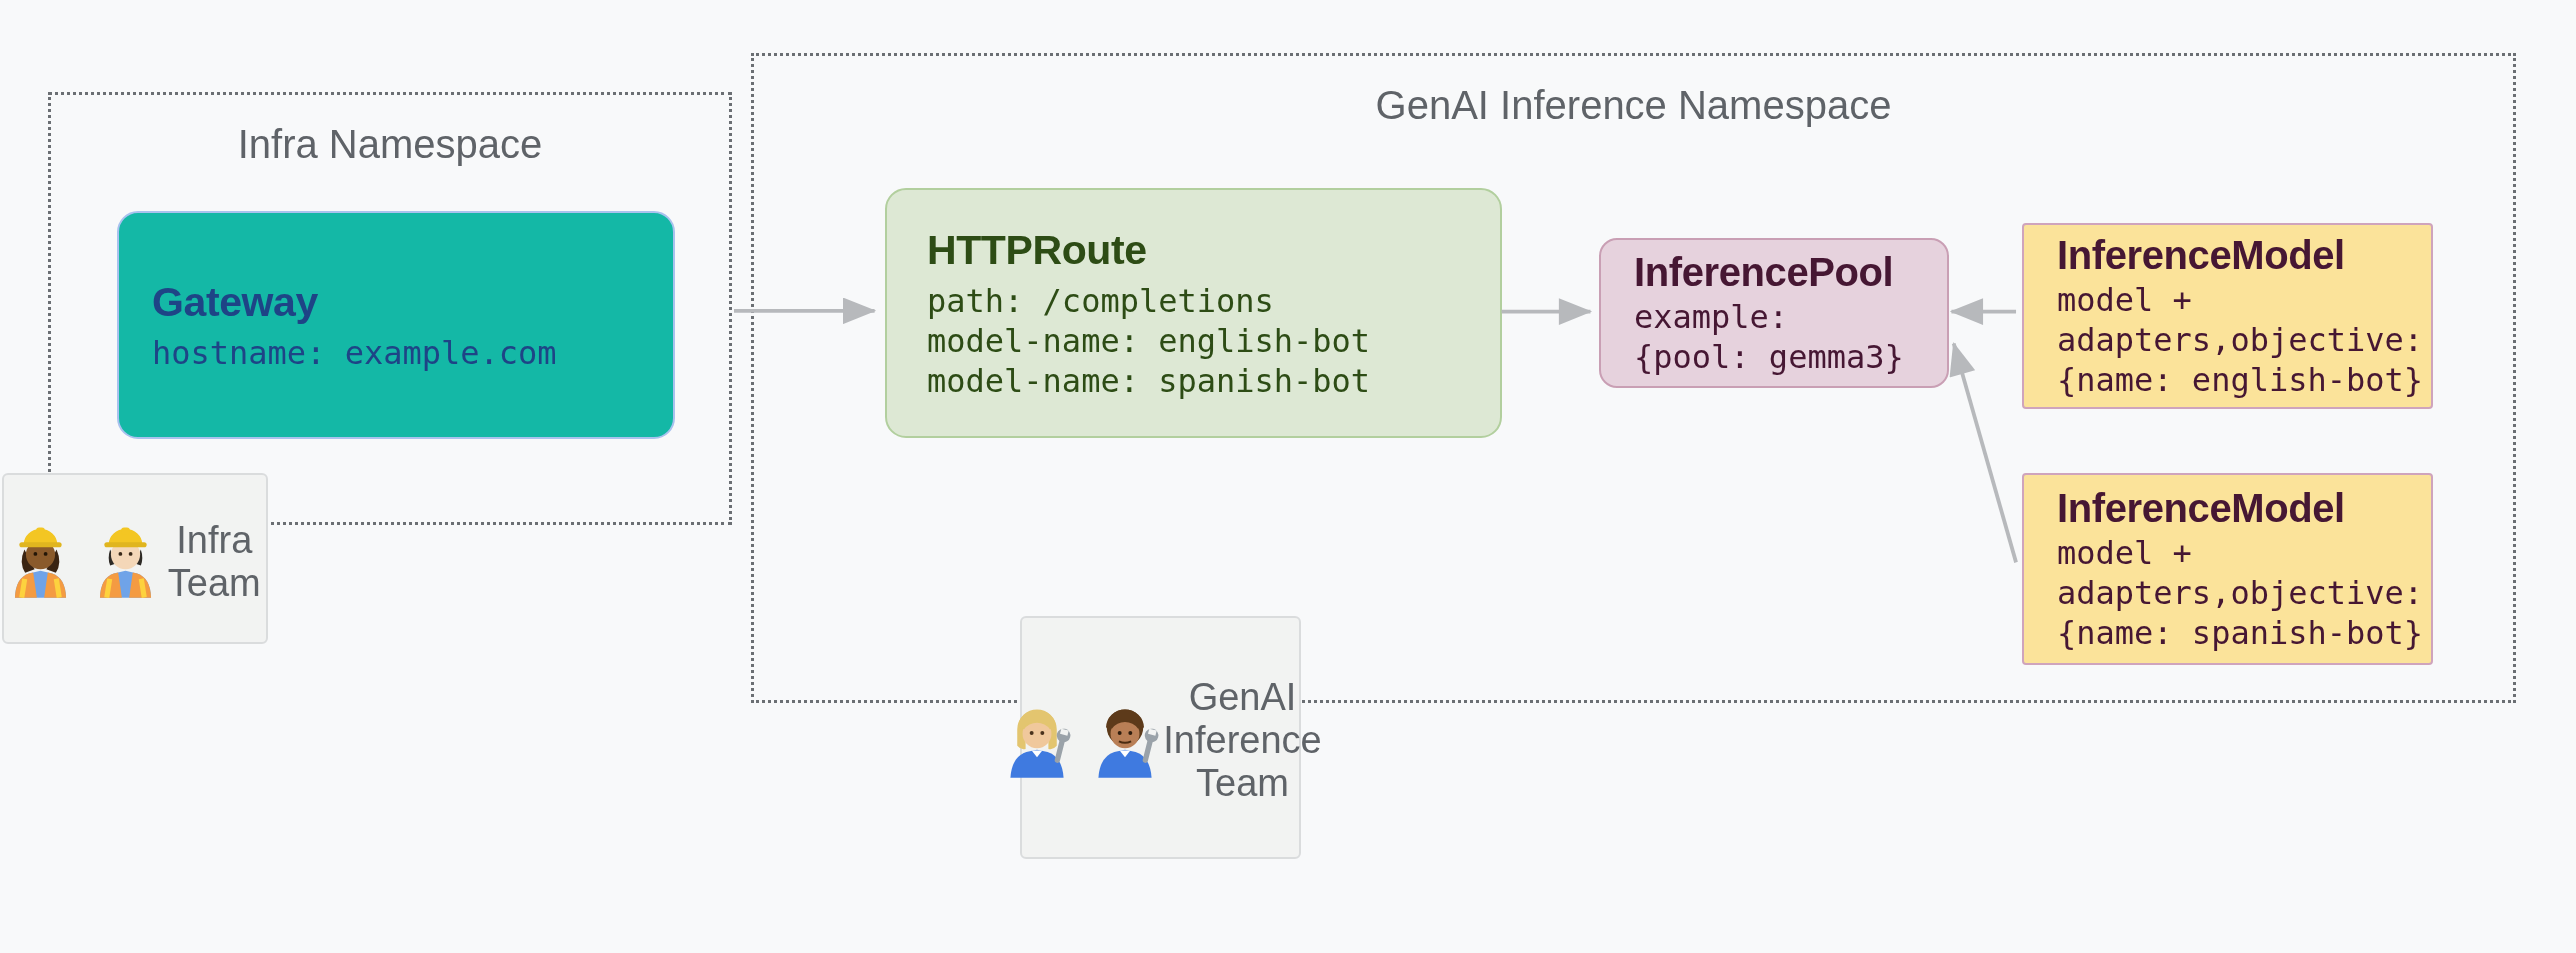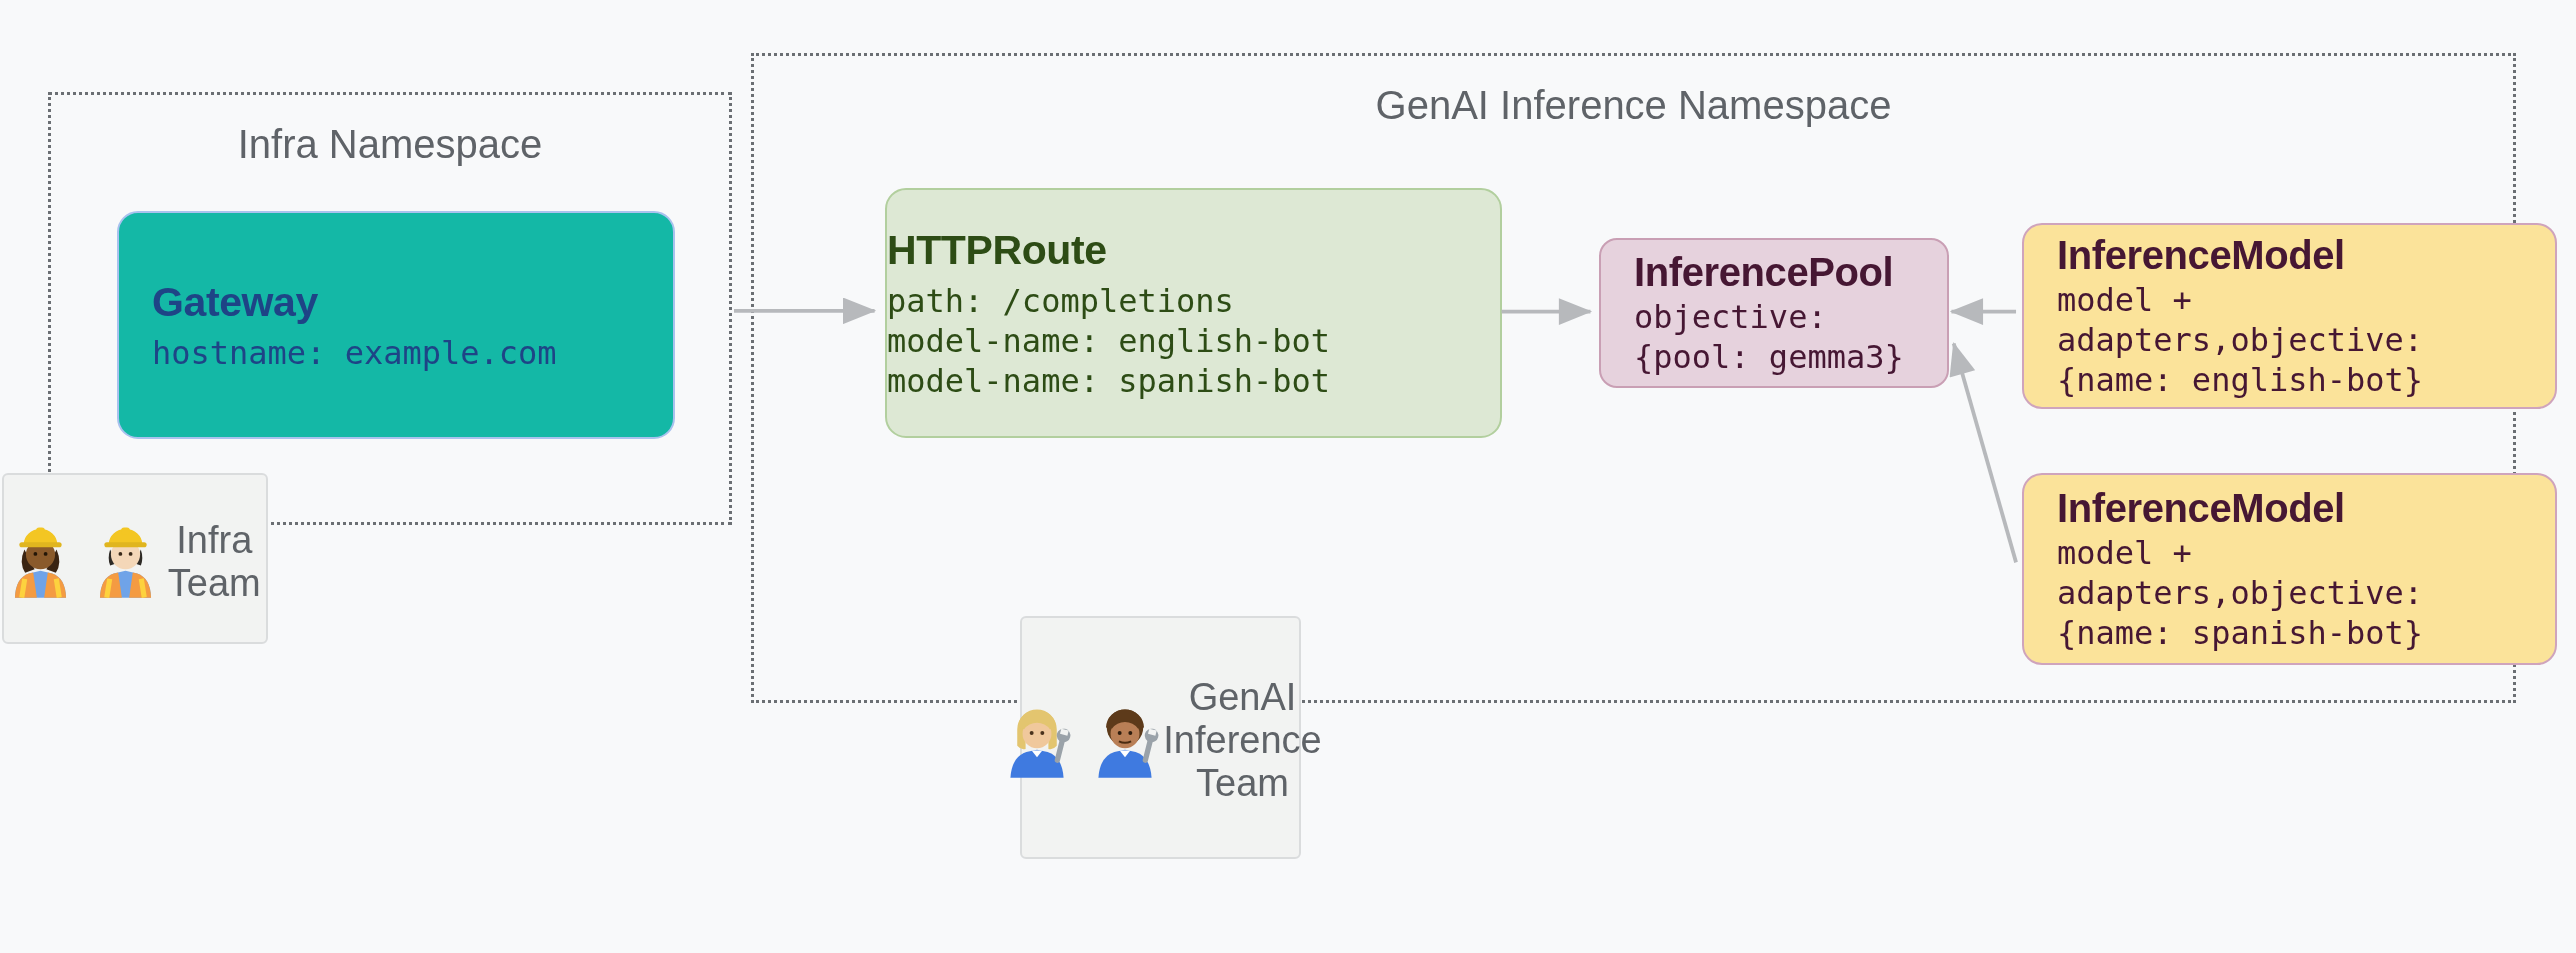--- a/index.html
+++ b/index.html
@@ -13,27 +13,27 @@
             font-size:40px;line-height:44px;color:#5f6368;}
 
   .node{position:absolute;box-sizing:border-box;border-radius:21px;
         display:flex;flex-direction:column;justify-content:center;}
   .node .title{font-weight:bold;font-size:41px;line-height:49px;margin-bottom:6px;letter-spacing:-0.4px;}
   .node .mono{font-family:"DejaVu Sans Mono",monospace;font-size:32px;line-height:40px;white-space:pre;}
 
   #gateway{left:66px;top:116px;width:558px;height:228px;background:#14b8a6;
            border:2.3px solid #a9c2ee;color:#1e4486;padding-left:33px;}
   #httproute{left:131px;top:132px;width:617px;height:250px;background:#dde8d4;
-           border:2.3px solid #b2cf9e;color:#2d4c15;}
+           border:2.3px solid #b2cf9e;color:#2d4c15;padding-left:40px;}
   #inference-pool{left:845px;top:182px;width:350px;height:150px;background:#e6d2dd;
            border:2.3px solid #c99fb4;color:#461733;padding-left:33px;border-radius:18px;justify-content:center;}
   #inference-pool .title{font-size:40px;line-height:46px;margin-bottom:1.5px;}
   #inference-pool .mono,.model .mono{line-height:40px;}
-  .model{width:535px;background:#fbe39a;border:2.3px solid #cfa4bc;color:#461733;
-         padding-left:33px;border-radius:20px;}
+  .model{width:411px;background:#fbe39a;border:2.3px solid #cfa4bc;color:#461733;
+         padding-left:33px;border-radius:4px;}
   .model .title{font-size:40px;line-height:46px;margin-bottom:1.5px;}
   #model-english{left:1268px;top:167px;height:186px;}
   #model-spanish{left:1268px;top:417px;height:192px;}
 
   .team{position:absolute;background:#f2f3f2;border:2.3px solid #dadcdd;border-radius:6px;
         box-sizing:border-box;display:flex;align-items:center;
         justify-content:center;color:#5f6368;}
   #infra-team{left:2.3px;top:473px;width:266px;height:171px;}
   #genai-team{left:1020px;top:616px;width:281px;height:243px;}
   .team .icons{display:flex;gap:12px;align-items:flex-end;}
@@ -59,21 +59,21 @@
 
     <div class="node" id="httproute">
       <div class="title">HTTPRoute</div>
       <div class="mono">path: /completions</div>
       <div class="mono">model-name: english-bot</div>
       <div class="mono">model-name: spanish-bot</div>
     </div>
 
     <div class="node" id="inference-pool">
       <div class="title">InferencePool</div>
-      <div class="mono">objective:</div>
+      <div class="mono">example:</div>
       <div class="mono">{pool: gemma3}</div>
     </div>
 
     <div class="node model" id="model-english">
       <div class="title">InferenceModel</div>
       <div class="mono">model +</div>
       <div class="mono">adapters,objective:</div>
       <div class="mono">{name: english-bot}</div>
     </div>
 

